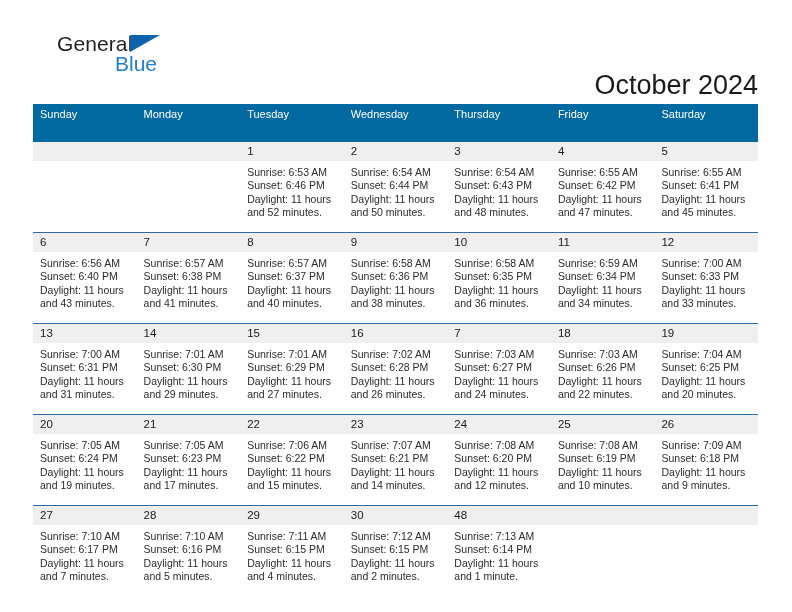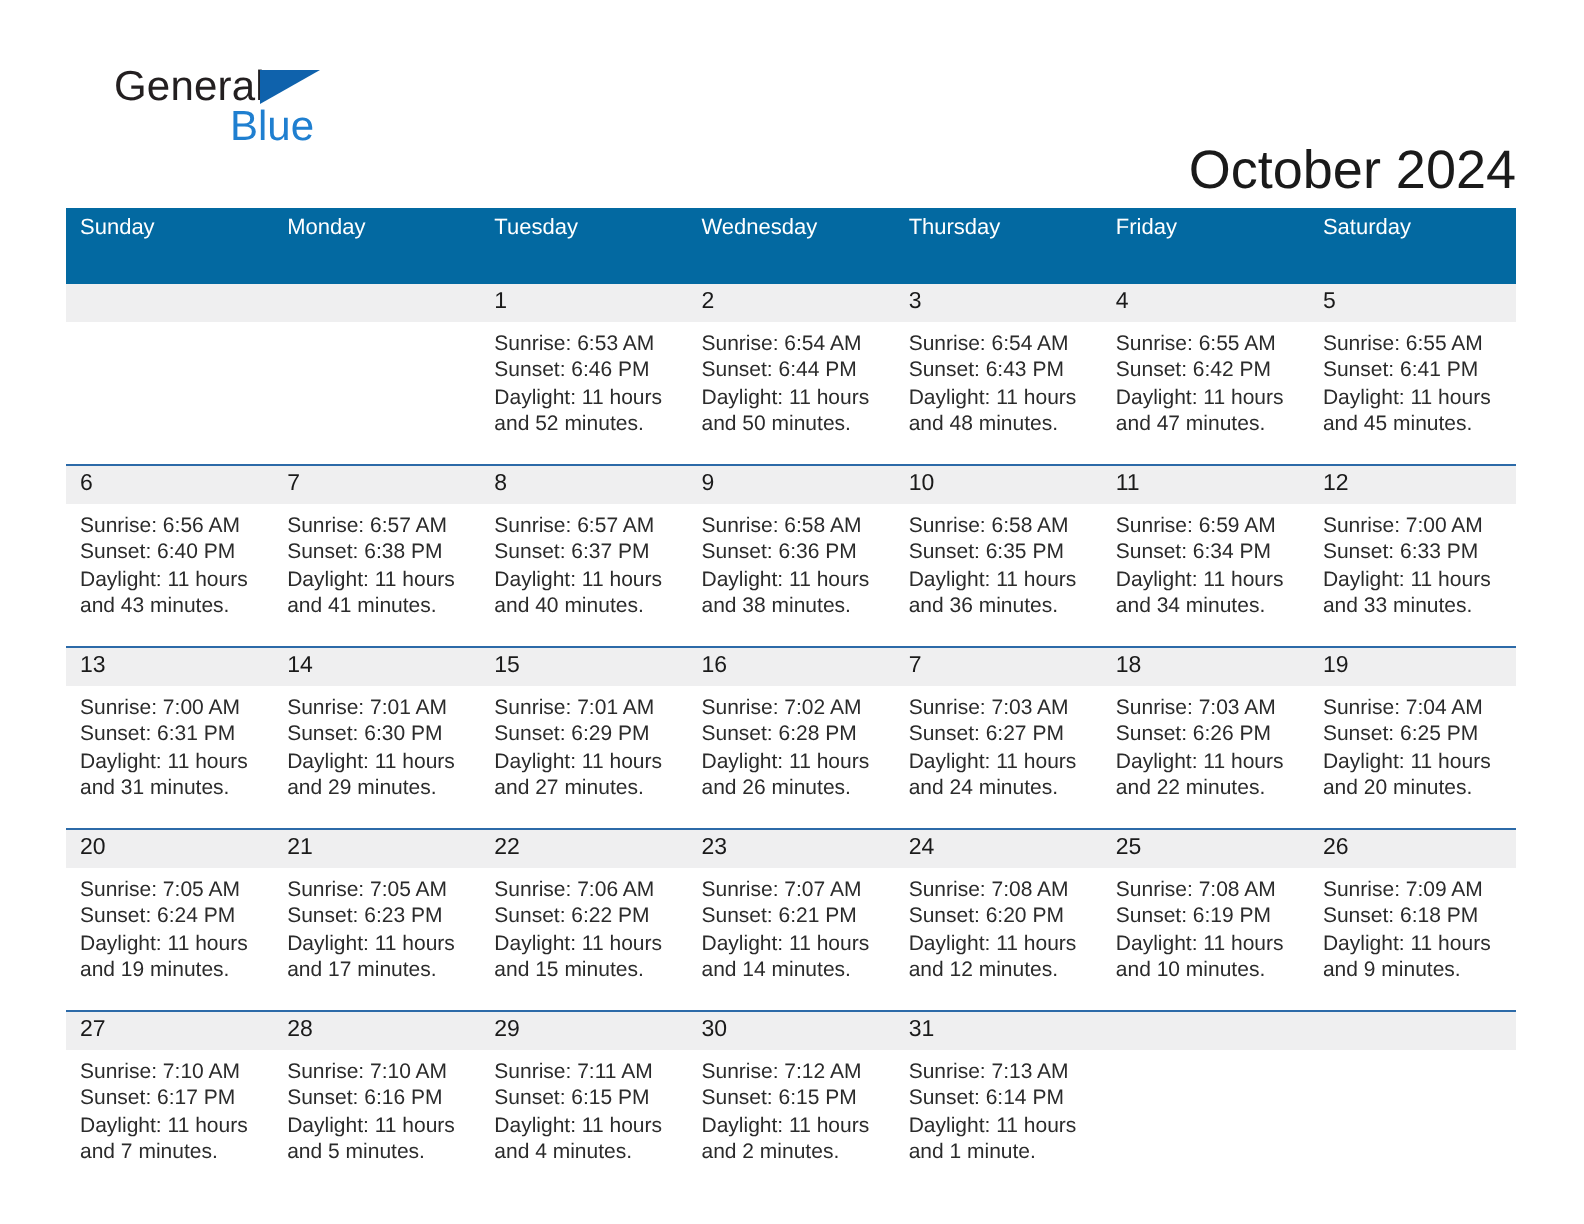--- a/index.html
+++ b/index.html
@@ -485,21 +485,21 @@
       <div class="day-cell">
         <div class="day-number">30</div>
         <div class="day-info">
           <div>Sunrise: 7:12 AM</div>
           <div>Sunset: 6:15 PM</div>
           <div>Daylight: 11 hours</div>
           <div>and 2 minutes.</div>
         </div>
       </div>
       <div class="day-cell">
-        <div class="day-number">31</div>
+        <div class="day-number">48</div>
         <div class="day-info">
           <div>Sunrise: 7:13 AM</div>
           <div>Sunset: 6:14 PM</div>
           <div>Daylight: 11 hours</div>
           <div>and 1 minute.</div>
         </div>
       </div>
       <div class="day-cell empty">
         <div class="day-number"></div>
         <div class="day-info">

